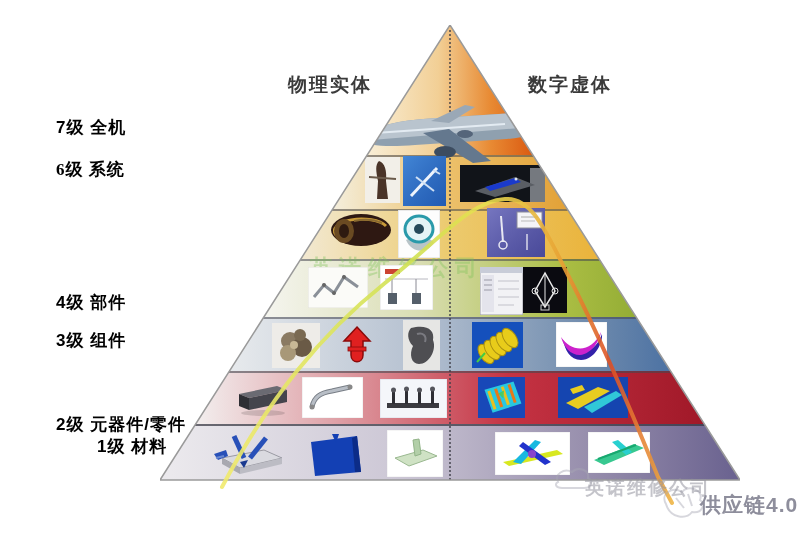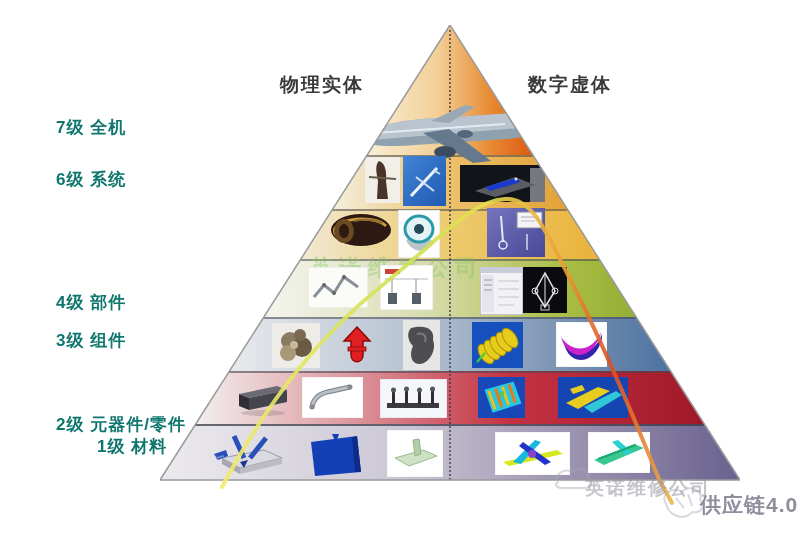--- a/index.html
+++ b/index.html
@@ -1,24 +1,24 @@
 <!DOCTYPE html>
 <html><head>
 <meta charset="utf-8">
 <style>
   html,body{margin:0;padding:0;background:#fff;}
   .stage{
     position:relative;width:810px;height:534px;background:#fff;overflow:hidden;
     font-family:"Liberation Sans","DejaVu Sans",sans-serif;color:#2b2b2b;
   }
   .hdr{position:absolute;font-size:19px;font-weight:bold;color:#3a3a3a;letter-spacing:2px;}
-  .hdr.left{left:280px;top:72px;}
+  .hdr.left{left:288px;top:72px;}
   .hdr.right{left:528px;top:72px;text-align:right;}
-  .lvl{position:absolute;left:56px;font-size:17px;font-weight:bold;color:#0f766e;letter-spacing:1px;white-space:nowrap;}
-  .l7{top:116px;} .l6{top:168px;} .l5{top:219px;} .l4{top:283px;margin-top:8px;}
+  .lvl{position:absolute;left:56px;font-size:17px;font-weight:bold;color:#000000;letter-spacing:1px;white-space:nowrap;}
+  .l7{top:116px;} .l6{top:158px;font-family:Liberation Serif, serif;} .l5{top:219px;} .l4{top:283px;margin-top:8px;}
   .l3{top:329px;} .l2{top:381px;margin-top:32px;} .l1{top:435px;margin-left:41px;}
 
   .pyramid{
     position:absolute;left:160px;top:25px;width:580px;height:455px;
     clip-path:polygon(290px 0,0 455px,580px 455px);
   }
   .band{position:absolute;left:0;width:580px;}
   .b7{top:0;height:130px;background:linear-gradient(to right,#faf3e0 34%,#f2cf95 48%,#e88a33 57%,#d9550e 65%);}
   .b6{top:130px;height:54px;background:linear-gradient(to right,#f4eedc 30%,#ecc06a 50%,#e2a035 71%);border-top:2px solid rgba(70,70,78,.55);}
   .b5{top:184px;height:50px;background:linear-gradient(to right,#f2e8d0 25%,#ecca6e 50%,#eab33a 76%);border-top:2px solid rgba(70,70,78,.55);}

